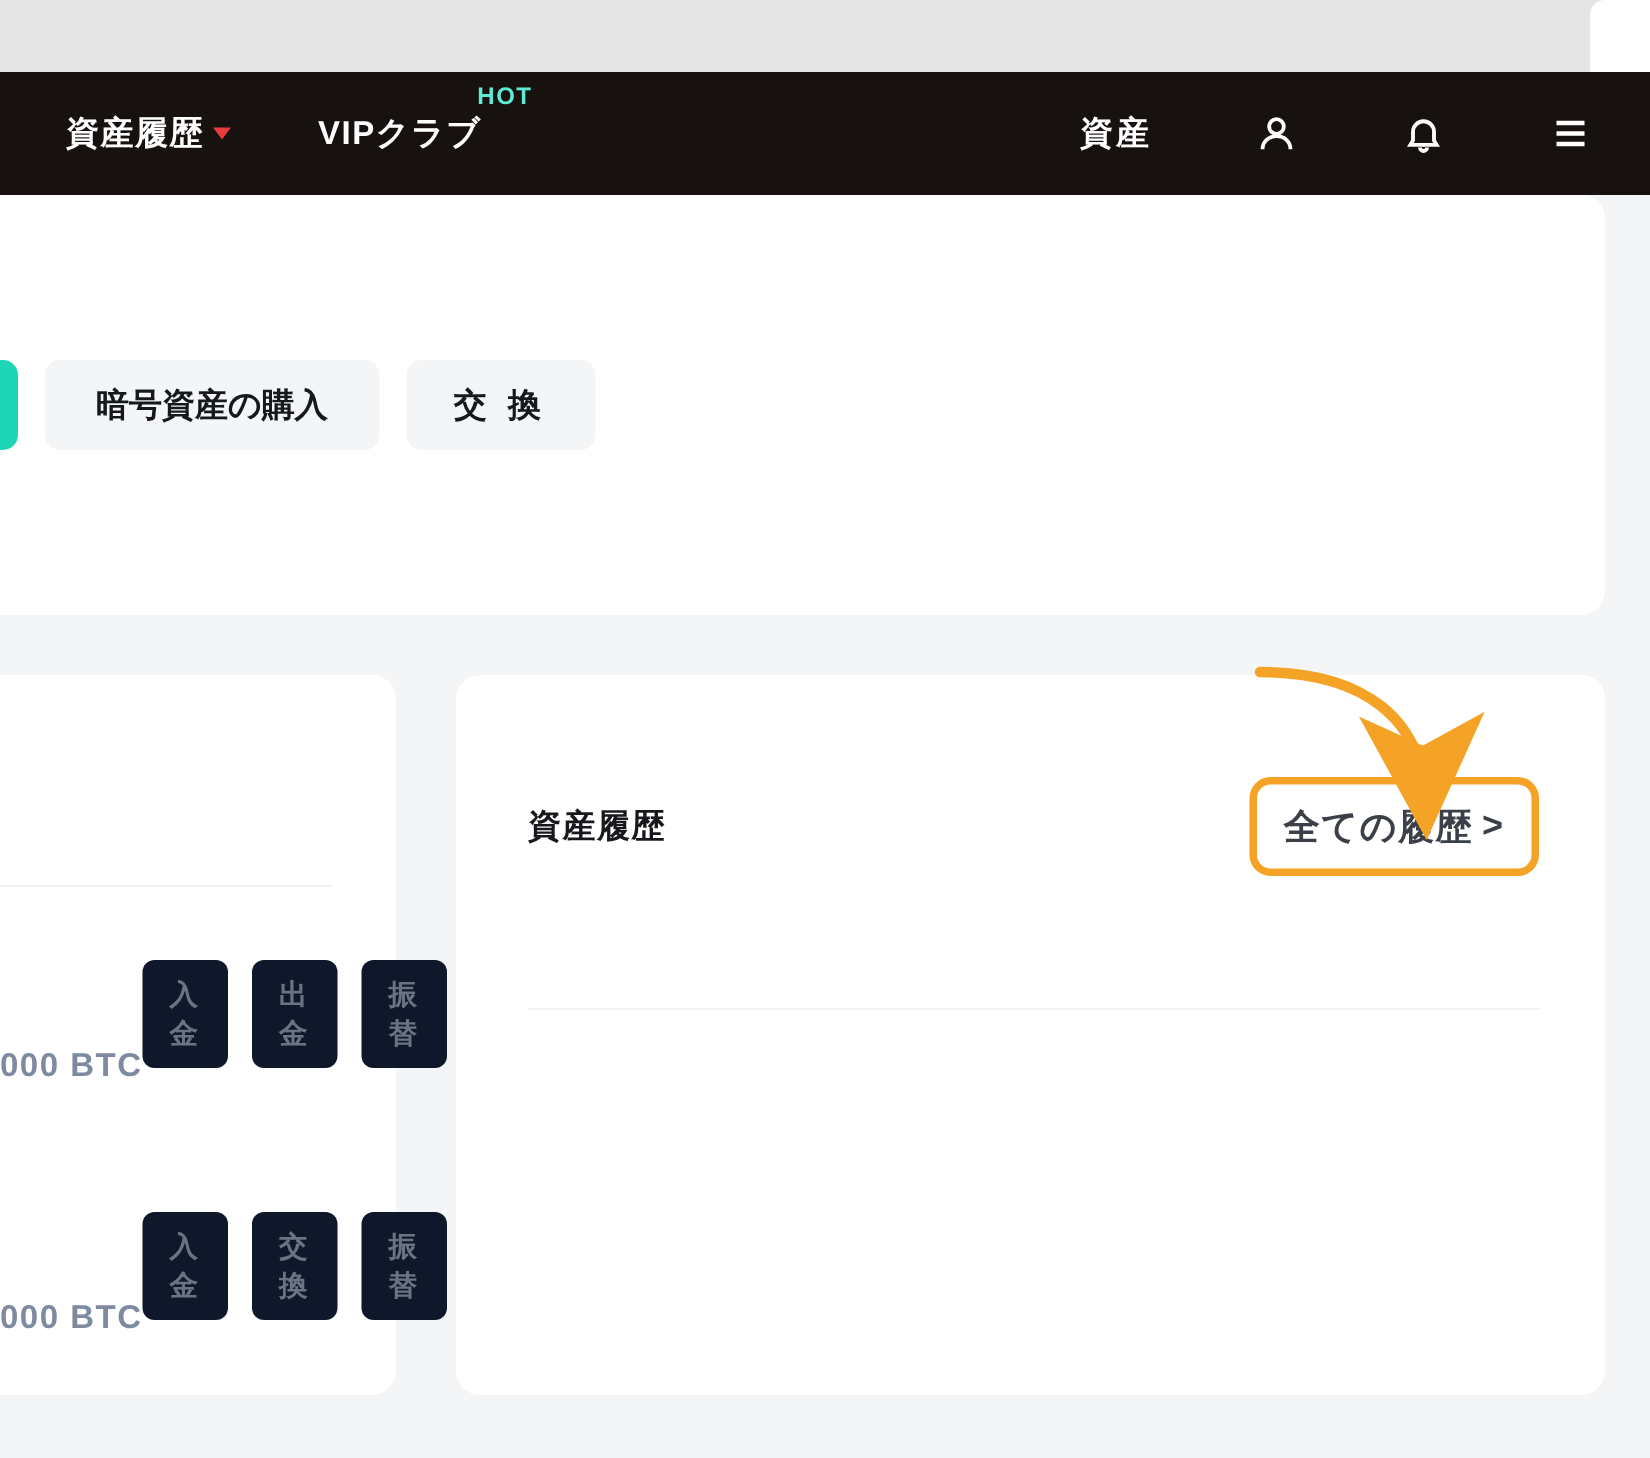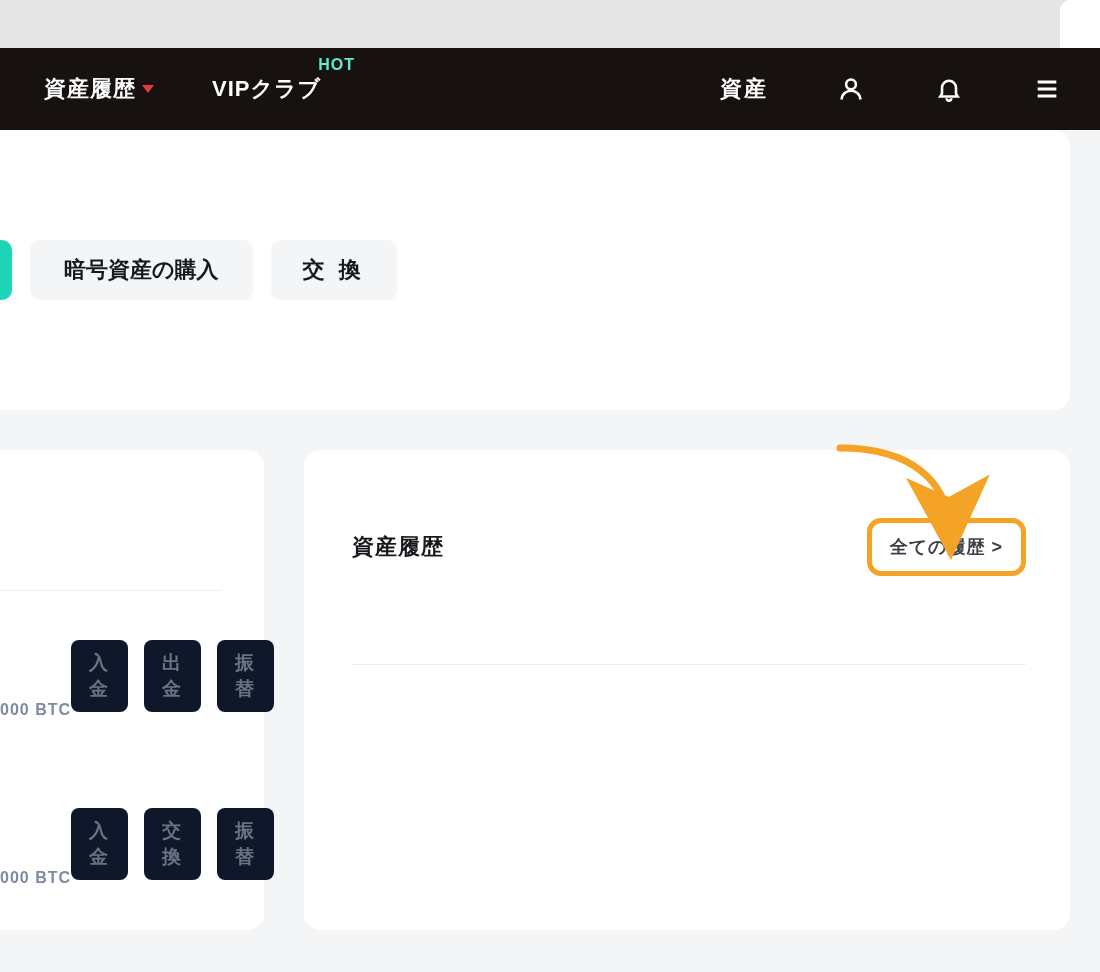--- a/index.html
+++ b/index.html
@@ -170,21 +170,21 @@
   .right-title {
     font-size: 22px;
     font-weight: 800;
     letter-spacing: 1px;
     color: #16181c;
   }
   .all-history {
     border: 5px solid #f5a326;
     border-radius: 14px;
     padding: 12px 18px;
-    font-size: 18px;
+    font-size: 24px;
     font-weight: 700;
     color: #3b3f47;
     letter-spacing: 1px;
     display: flex;
     align-items: center;
     gap: 6px;
     position: relative;
     z-index: 2;
     background: #fff;
   }
@@ -204,21 +204,21 @@
 
   
   .asset-row {
     display: flex;
     align-items: center;
     justify-content: space-between;
     margin-top: 64px;
   }
   .asset-row:first-of-type { margin-top: 60px; }
   .btc-amount {
-    font-size: 16px;
+    font-size: 22px;
     font-weight: 800;
     color: #7e8aa0;
     letter-spacing: 1px;
     white-space: nowrap;
     transform: translateY(34px);
   }
   .mini-actions {
     display: flex;
     gap: 16px;
   }

